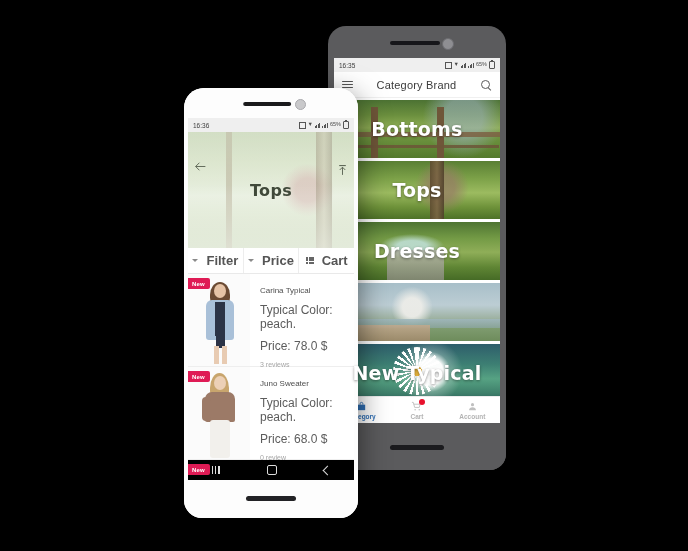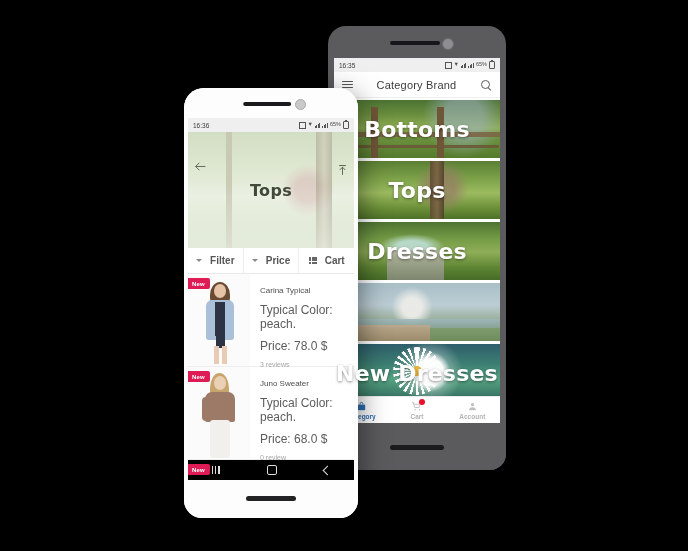--- a/index.html
+++ b/index.html
@@ -276,21 +276,21 @@
     cursor: pointer;
   }
   .cat-tile .bgimg {
     position: absolute;
     inset: 0;
   }
   .cat-label {
     position: relative;
     z-index: 2;
     color: #fff;
-    font-size: 22px;
+    font-size: 19px;
     font-weight: 700;
     letter-spacing: 0.2px;
     text-shadow: 0 1px 3px rgba(0,0,0,0.45);
     font-family: "DejaVu Sans", sans-serif;
   }
 
   
   .bg-bottoms {
     background:
       radial-gradient(circle at 78% 30%, rgba(160,180,200,0.55) 0 14%, rgba(0,0,0,0) 30%),
@@ -474,21 +474,21 @@
     display: flex;
     background: #fff;
     border-bottom: 1px solid #e9e9e9;
   }
   .tool {
     flex: 1;
     display: flex;
     align-items: center;
     justify-content: center;
     gap: 8px;
-    font-size: 10px;
+    font-size: 13px;
     font-weight: 700;
     color: #555;
     cursor: pointer;
     border-right: 1px solid #ededed;
   }
   .tool:last-child { border-right: none; }
   .caret-down {
     width: 0; height: 0;
     border-left: 3px solid transparent;
     border-right: 3px solid transparent;
@@ -652,21 +652,21 @@
       <div class="cat-tile">
         <div class="bgimg bg-accessories">
             <div class="water"></div>
             <div class="road"></div>
           </div>
       </div>
       <div class="cat-tile">
         <div class="bgimg bg-new">
             <div class="petals"></div>
           </div>
-        <div class="cat-label">New Dresses</div>
+        <div class="cat-label">New Typical</div>
       </div>
     </div>
 
     <div class="tabbar">
       <div class="tab active">
         <div class="tab-ico">
           <svg viewBox="0 0 24 24" width="11" height="11">
               <path d="M4 8h16v12H4z" fill="#2f6fb5"></path>
               <path d="M9 8V6a3 3 0 0 1 6 0v2" fill="none" stroke="#2f6fb5" stroke-width="2"></path>
             </svg>

